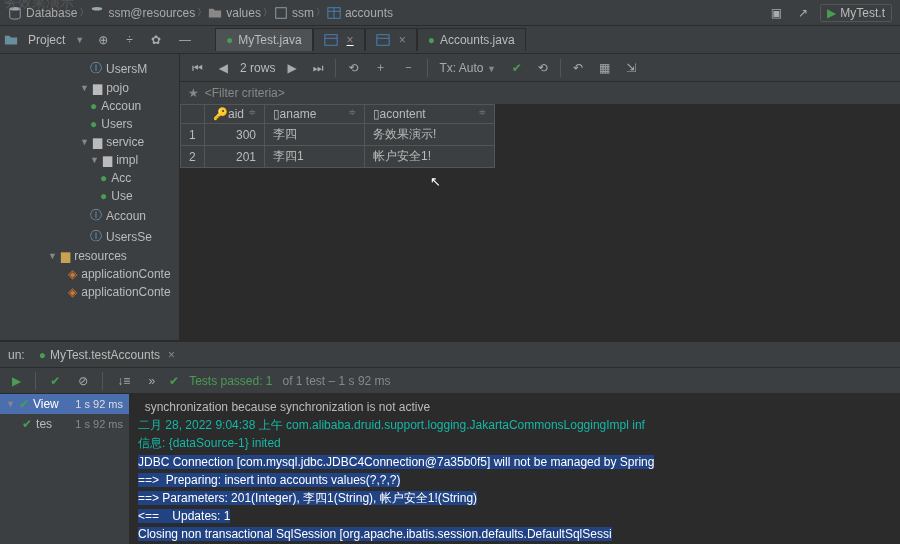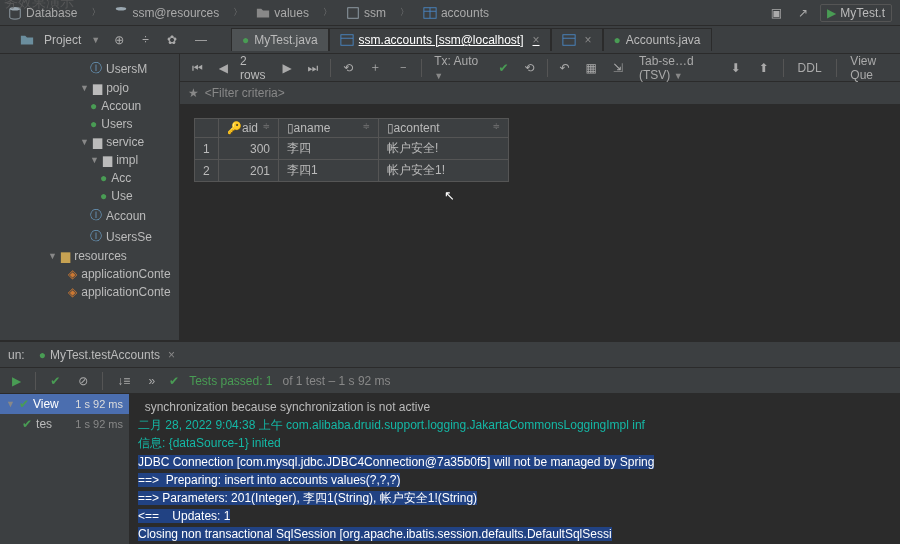--- a/index.html
+++ b/index.html
@@ -1,26 +1,26 @@
 <!DOCTYPE html>
 <html><head>
 <meta charset="utf-8">
 <style>
 * { margin: 0; padding: 0; box-sizing: border-box; font-family: "Segoe UI", Arial, sans-serif; font-size: 12px; }
 body { background: #3c3f41; color: #bbbbbb; width: 900px; height: 544px; overflow: hidden; position: relative; }
 
 
 .breadcrumb { height: 26px; background: #3c3f41; border-bottom: 1px solid #2b2b2b; display: flex; align-items: center; padding: 0 8px; justify-content: space-between; }
-.breadcrumb-left { display: flex; align-items: center; gap: 12px; }
+.breadcrumb-left { display: flex; align-items: center; gap: 0; }
 .breadcrumb-item { display: flex; align-items: center; gap: 4px; color: #aaa; }
 .breadcrumb-sep { color: #666; margin: 0 2px; }
 .breadcrumb-right { display: flex; align-items: center; gap: 8px; }
 
 
-.main-toolbar { height: 28px; background: #3c3f41; border-bottom: 1px solid #2b2b2b; display: flex; align-items: center; padding: 0 20px; gap: 10px; }
+.main-toolbar { height: 28px; background: #3c3f41; border-bottom: 1px solid #2b2b2b; display: flex; align-items: center; padding: 0 4px; gap: 10px; }
 .tab-strip { display: flex; align-items: flex-end; margin-left: 10px; }
 .tab { padding: 4px 10px; background: #3c3f41; color: #bbb; border: 1px solid #2b2b2b; border-bottom: none; display: flex; align-items: center; gap: 5px; cursor: pointer; }
 .tab.active { background: #4e5254; }
 .tab.highlighted { color: #fff; text-decoration: underline; }
 
 
 .main-area { display: flex; height: 286px; }
 .sidebar { width: 180px; background: #3c3f41; border-right: 1px solid #2b2b2b; overflow: hidden; }
 .tree { padding: 4px 0; }
 .tree-row { display: flex; align-items: center; padding: 2px 4px; gap: 4px; white-space: nowrap; cursor: pointer; }
@@ -156,21 +156,20 @@
       <span class="green">●</span>
       <span>MyTest.java</span>
     </div>
     <div class="tab highlighted">
       <span class="icon">
           <svg viewBox="0 0 16 16">
             <rect x="1" y="2" width="14" height="12" fill="none" stroke="#4a88c7"></rect>
             <line x1="1" y1="6" x2="15" y2="6" stroke="#4a88c7"></line>
           </svg>
         </span>
-      <span>ssm.accounts [ssm@localhost]</span>
       <span class="close-x">×</span>
     </div>
     <div class="tab">
       <span class="icon">
           <svg viewBox="0 0 16 16">
             <rect x="1" y="2" width="14" height="12" fill="none" stroke="#4a88c7"></rect>
             <line x1="1" y1="6" x2="15" y2="6" stroke="#4a88c7"></line>
           </svg>
         </span>
       <span class="close-x">×</span>
@@ -256,50 +255,41 @@
       <span class="tool-btn">＋</span>
       <span class="tool-btn">－</span>
       <span class="tool-sep"></span>
       <span class="tool-btn"><span>Tx: Auto</span> <span class="chev">▼</span></span>
       <span class="tool-btn green">✔</span>
       <span class="tool-btn">⟲</span>
       <span class="tool-sep"></span>
       <span class="tool-btn">↶</span>
       <span class="tool-btn">▦</span>
       <span class="tool-btn">⇲</span>
-      <div class="data-toolbar-right">
-        <span class="tool-btn"><span>Tab-se…d (TSV)</span> <span class="chev">▼</span></span>
-        <span class="tool-btn">⬇</span>
-        <span class="tool-btn">⬆</span>
-        <span class="tool-sep"></span>
-        <span class="tool-btn">DDL</span>
-        <span class="tool-sep"></span>
-        <span class="tool-btn">View Que</span>
-      </div>
     </div>
     <div class="filter-row">
       <span style="margin-right:6px">★</span>
       <span>&lt;Filter criteria&gt;</span>
     </div>
-    <div style="padding:14px">
+    <div style="padding:0">
       <table class="data">
         <thead>
           <tr>
             <th class="rownum"></th>
             <th class="col-aid"><span style="color:#c7a252">🔑</span><span>aid</span><span class="sort">≑</span></th>
             <th class="col-aname"><span>▯</span><span>aname</span><span class="sort">≑</span></th>
             <th class="col-acontent"><span>▯</span><span>acontent</span><span class="sort">≑</span></th>
           </tr>
         </thead>
         <tbody>
           <tr>
             <td class="rownum">1</td>
             <td class="col-aid" style="text-align:right">300</td>
             <td>李四</td>
-            <td>帐户安全!</td>
+            <td>务效果演示!</td>
           </tr>
           <tr>
             <td class="rownum">2</td>
             <td class="col-aid" style="text-align:right">201</td>
             <td>李四1</td>
             <td>帐户安全1!</td>
           </tr>
         </tbody>
       </table>
       <div style="position:relative;left:250px;top:6px;color:#fff;font-size:13px">↖</div>

